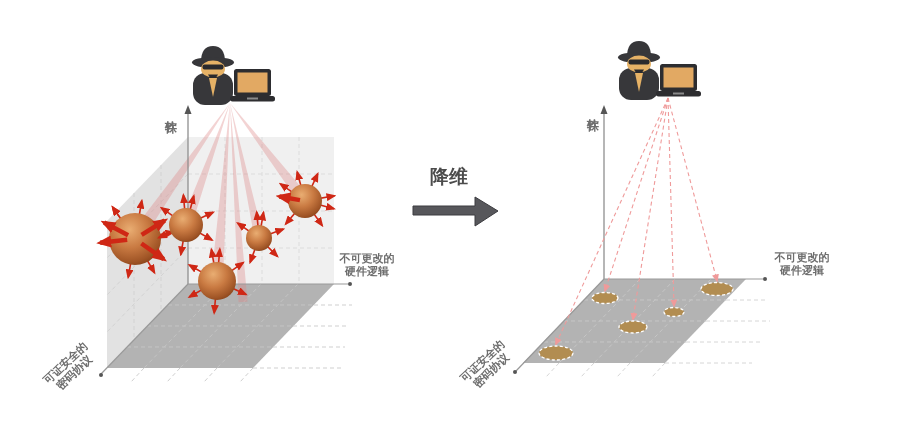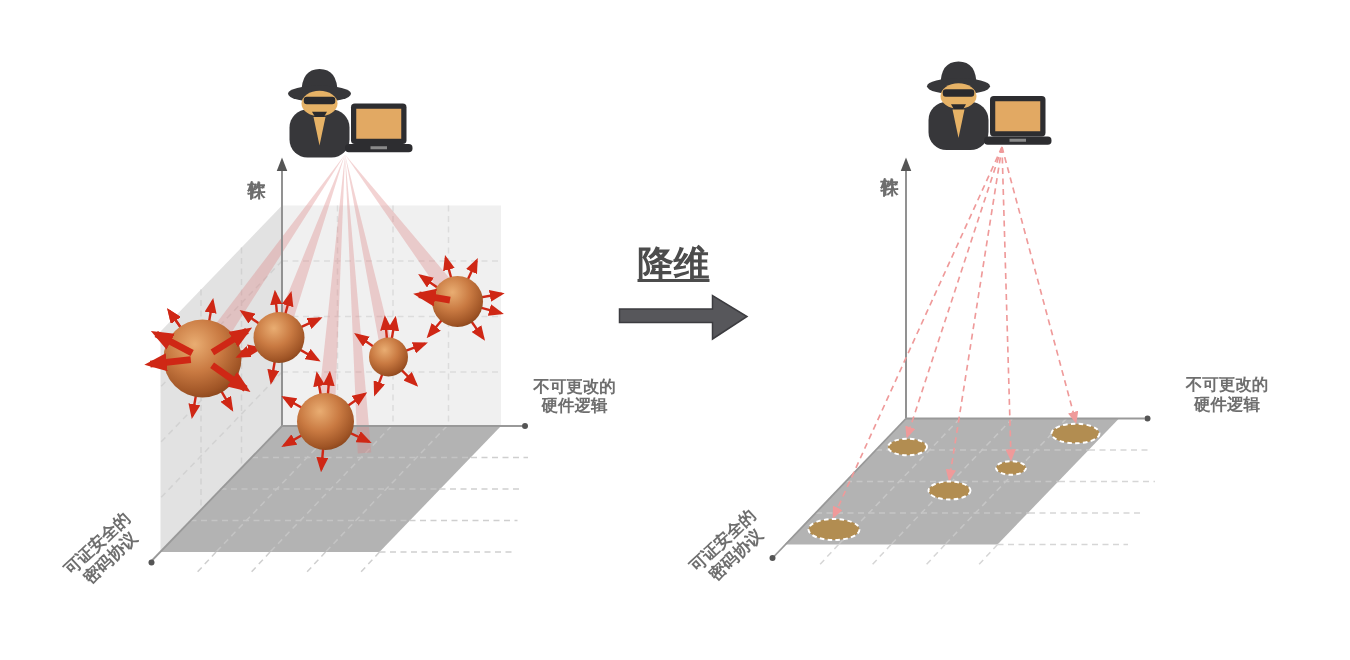--- a/index.html
+++ b/index.html
@@ -11,24 +11,24 @@
   .lbl{
     position:absolute;color:#6e6e6e;text-align:center;
     font-weight:bold;font-size:11px;line-height:13px;
     font-family:"Liberation Sans",sans-serif;
   }
   .lbl-vertical{
     writing-mode:vertical-rl;letter-spacing:2px;
     font-size:12px;line-height:14px;
   }
   .lbl-rotated{transform:rotate(-43deg);width:86px;}
-  .lbl-2line{width:66px;padding-left:16px;}
+  .lbl-2line{width:66px;}
   #label-transform{
     position:absolute;left:420px;top:166px;width:58px;text-align:center;
-    color:#4c4c4c;font-weight:bold;font-size:24px;line-height:22px;text-decoration:underline;
+    color:#4c4c4c;font-weight:bold;font-size:19px;line-height:22px;
   }
 </style>
 </head>
 <body>
 
 <div id="canvas">
 
   <svg id="scene-svg" width="900" height="440" viewBox="0 0 900 440">
     <defs>
       <radialGradient id="sphereGrad" cx="40%" cy="32%" r="78%">

